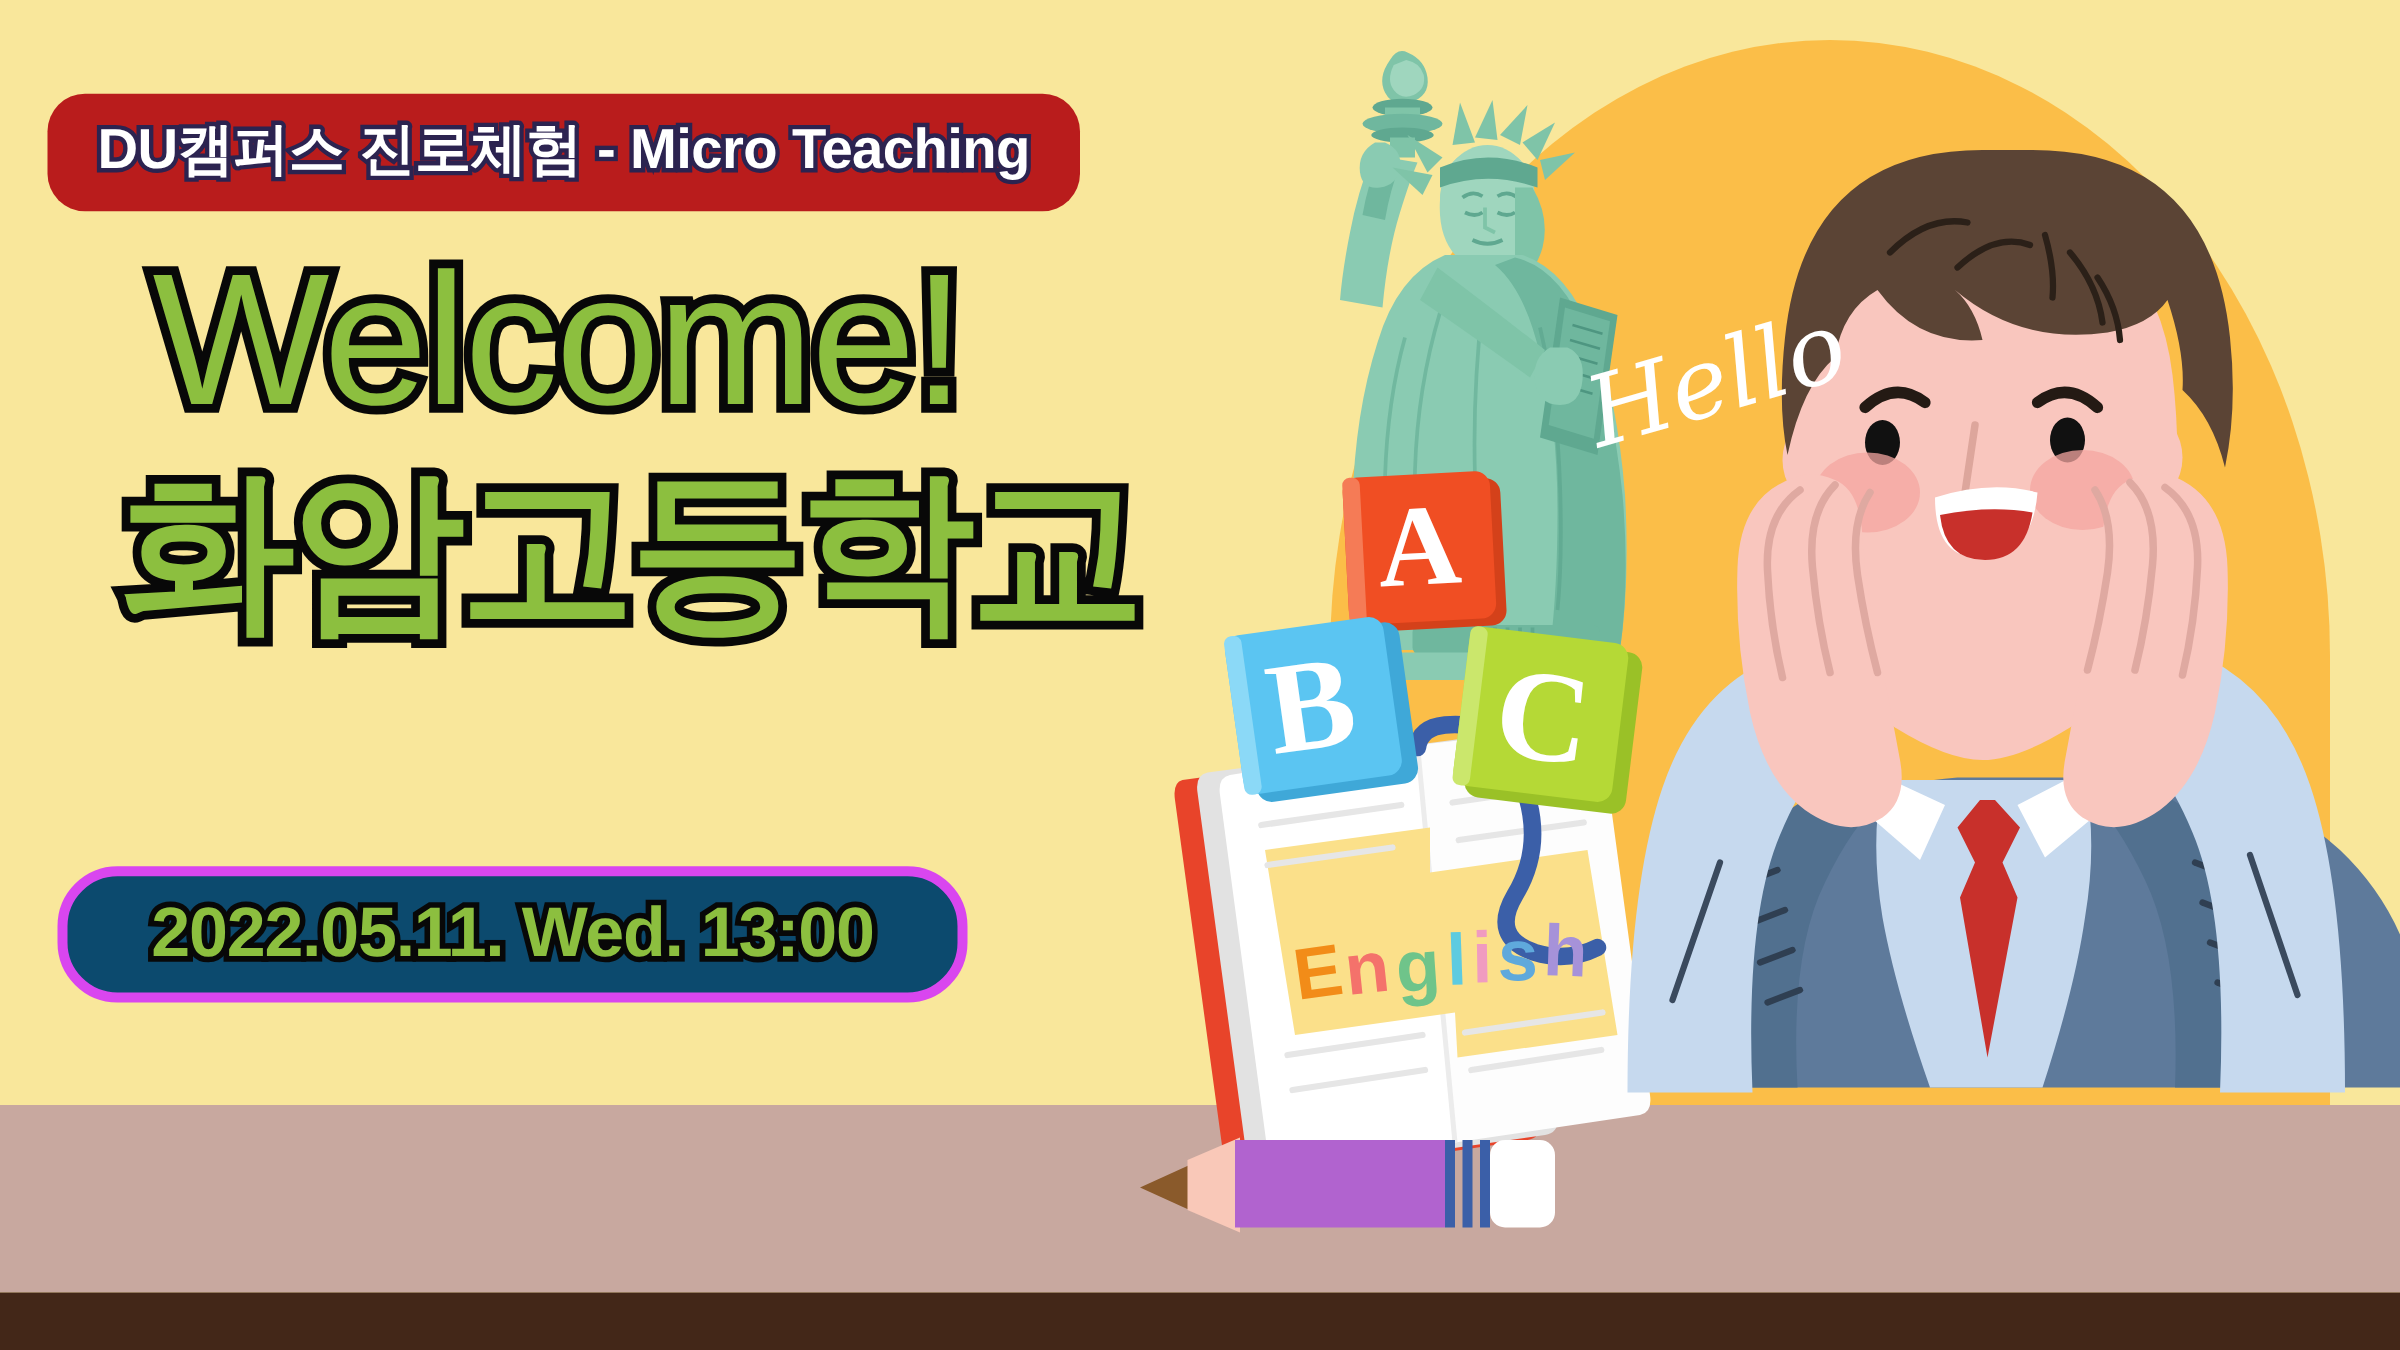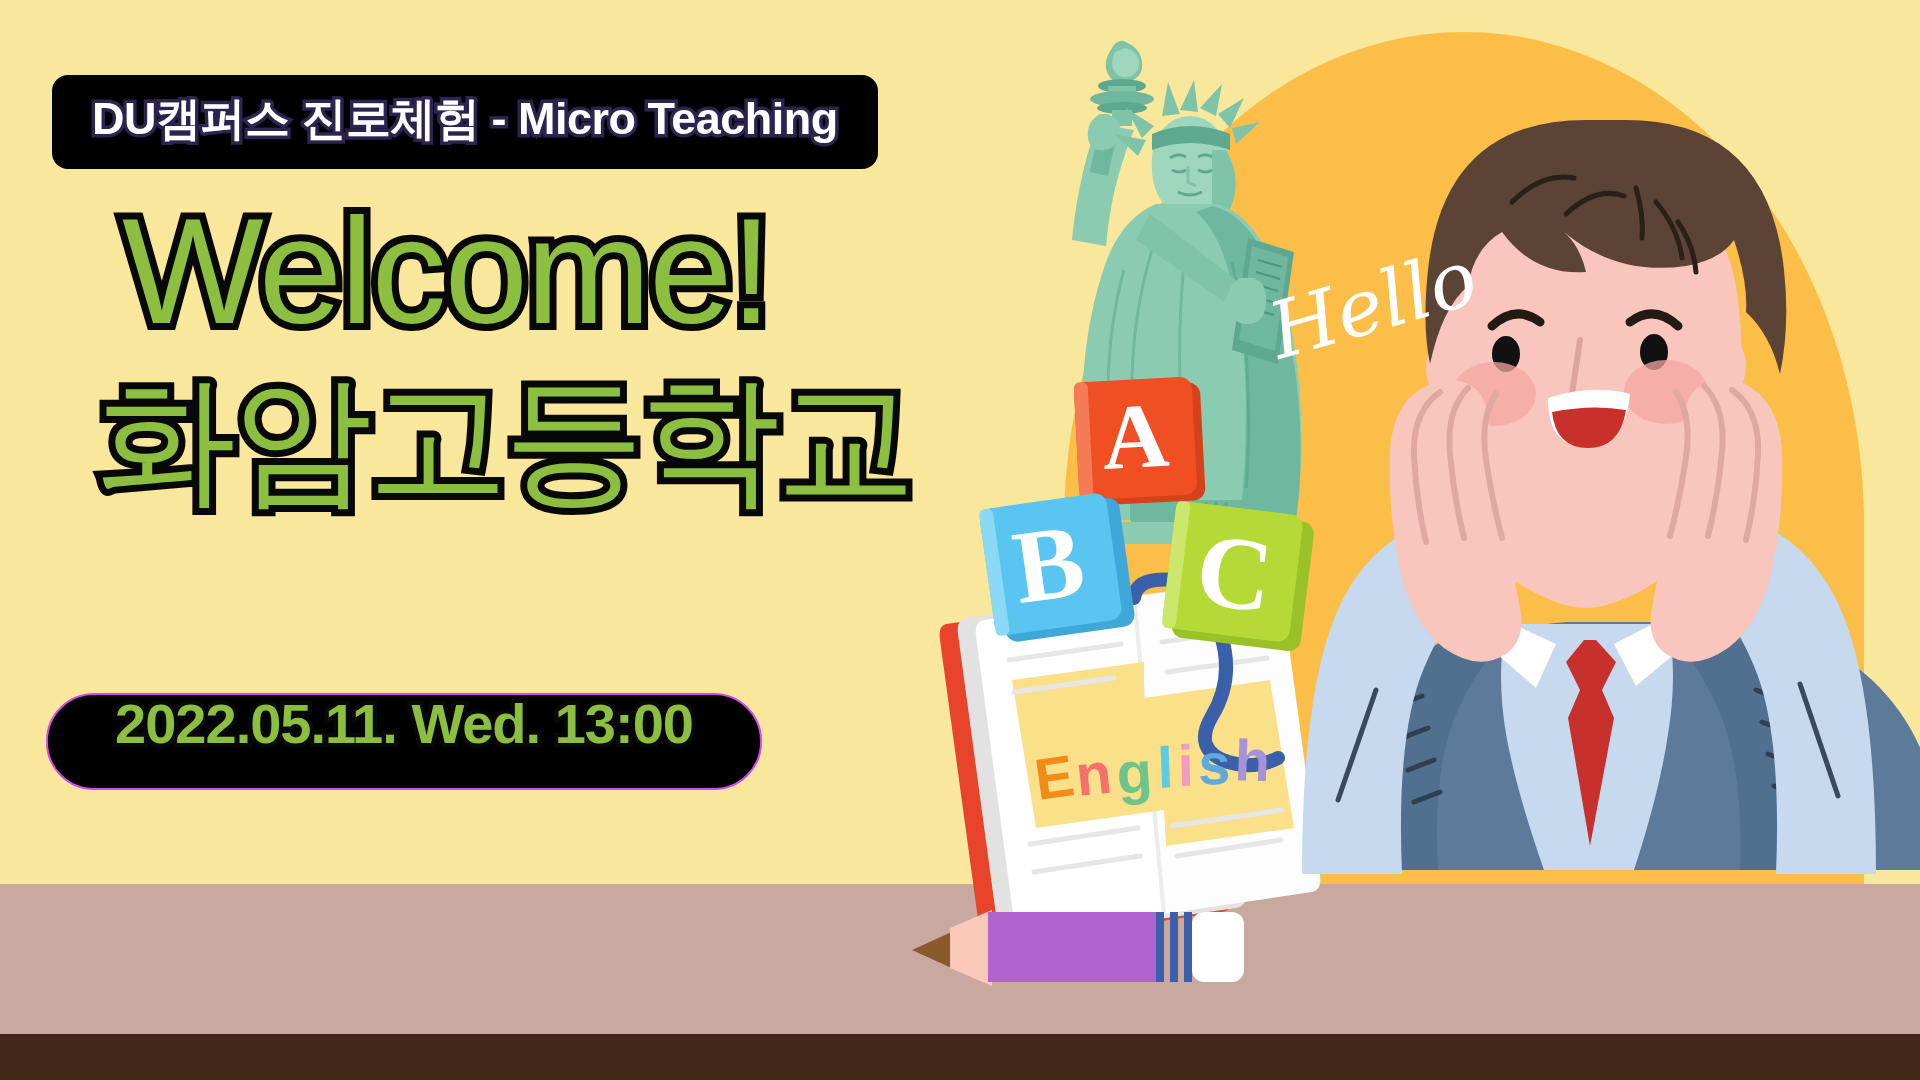--- a/index.html
+++ b/index.html
@@ -23,24 +23,24 @@
     background:#432718;
   }
   .sun{
     position:absolute;left:1064px;top:32px;width:800px;height:880px;
     border-radius:50% 50% 0 0 / 56% 56% 0 0;
     background:#FBBE48;
   }
 
   
   .ribbon{
-    position:absolute;left:52px;top:75px;
+    position:absolute;left:38px;top:75px;
     padding:14px 40px 20px 40px;
-    background:#000000;
-    border-radius:16px;
+    background:#b91c1c;
+    border-radius:30px;
     display:flex;align-items:center;
   }
   .ribbon-text{
     font-size:45px;font-weight:bold;letter-spacing:-0.5px;
     color:#ffffff;
     -webkit-text-stroke:7px #2C2350;
     paint-order:stroke fill;
     white-space:nowrap;
   }
 
@@ -48,35 +48,35 @@
     position:absolute;left:122px;top:196px;
     font-size:150px;font-weight:normal;line-height:1;
     letter-spacing:-2px;
     color:#8CBF3F;
     -webkit-text-stroke:14px #080808;
     paint-order:stroke fill;
     white-space:nowrap;
   }
   .school{
     position:absolute;left:96px;top:370px;
-    font-size:140px;font-weight:normal;line-height:1;
+    font-size:140px;font-weight:bold;line-height:1;
     letter-spacing:-4px;
     color:#8CBF3F;
     -webkit-text-stroke:14px #080808;
     paint-order:stroke fill;
     white-space:nowrap;
   }
 
   .datepill{
     position:absolute;left:46px;top:693px;
     width:712px;height:93px;
-    background:#000000;
-    border:2px solid #d946ef;
+    background:#0c4a6e;
+    border:8px solid #d946ef;
     border-radius:48px;
-    display:flex;justify-content:center;
+    display:flex;align-items:center;justify-content:center;
   }
   .datepill-text{
     font-size:56px;font-weight:bold;letter-spacing:-1px;
     color:#8CBF3F;
     -webkit-text-stroke:9px #080808;
     paint-order:stroke fill;
     white-space:nowrap;
     margin-top:-4px;
   }
 

